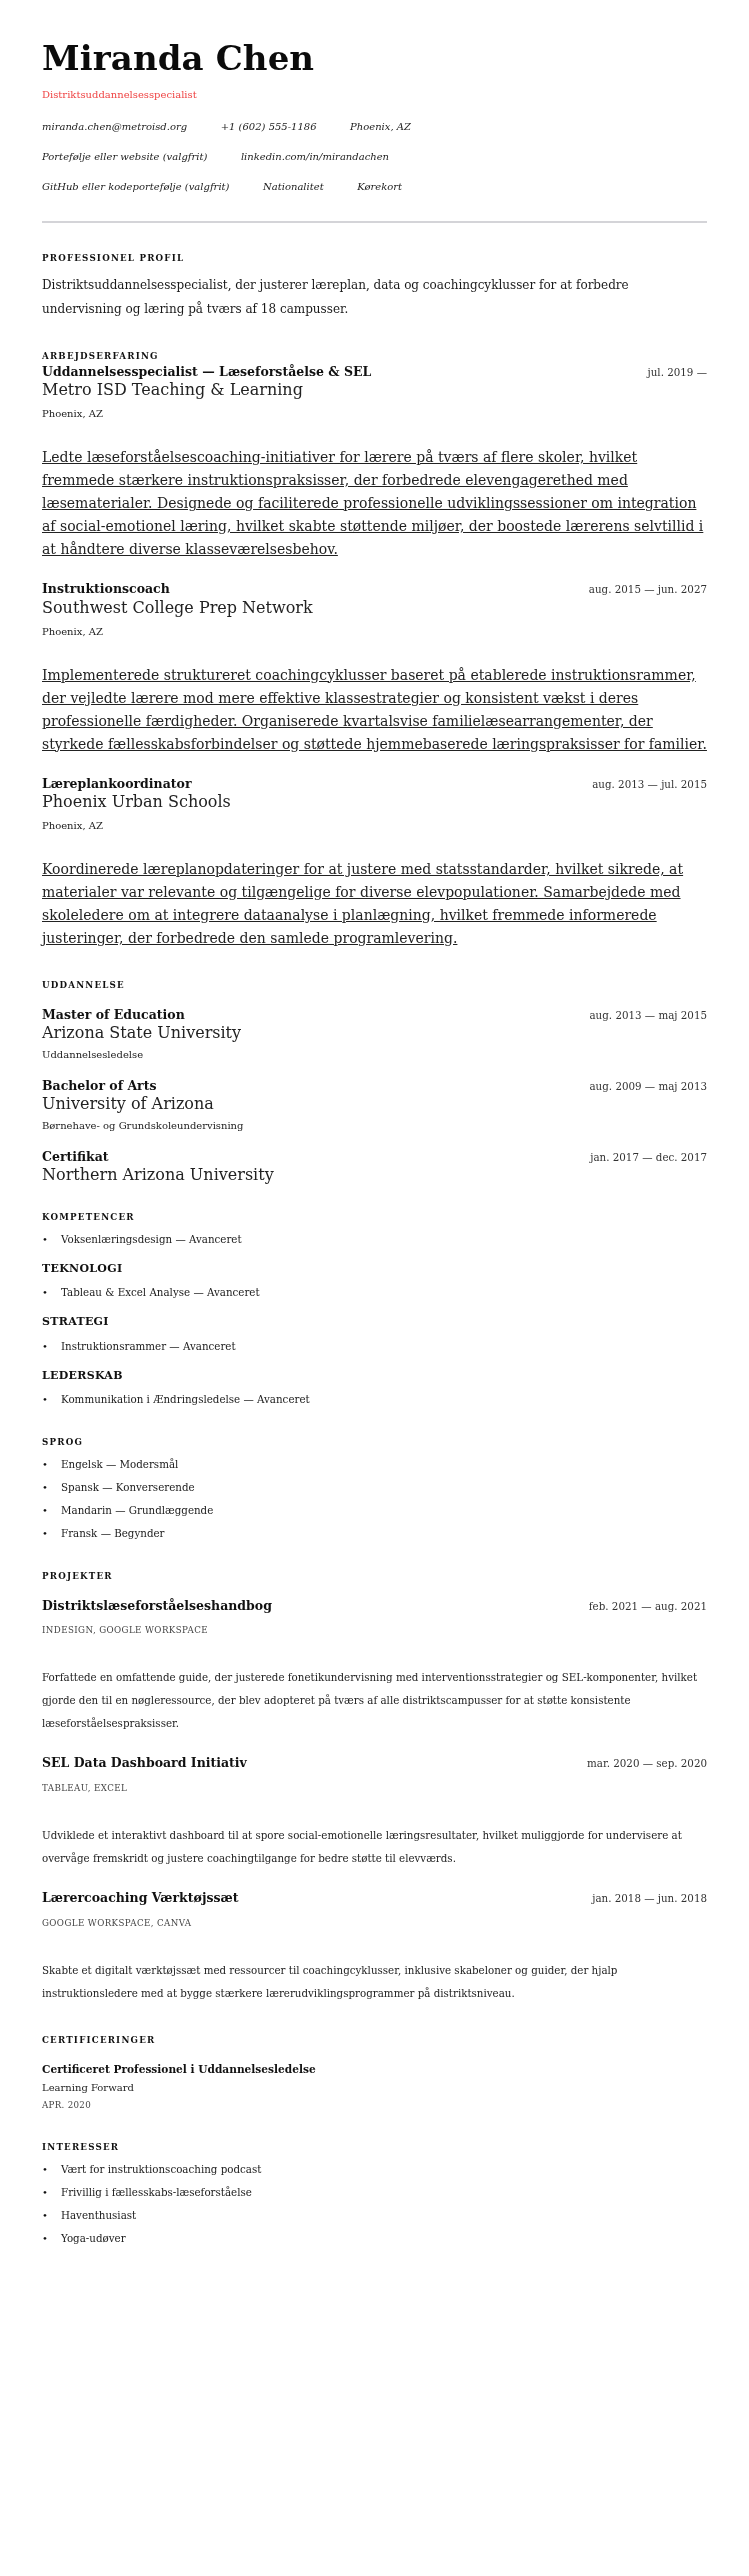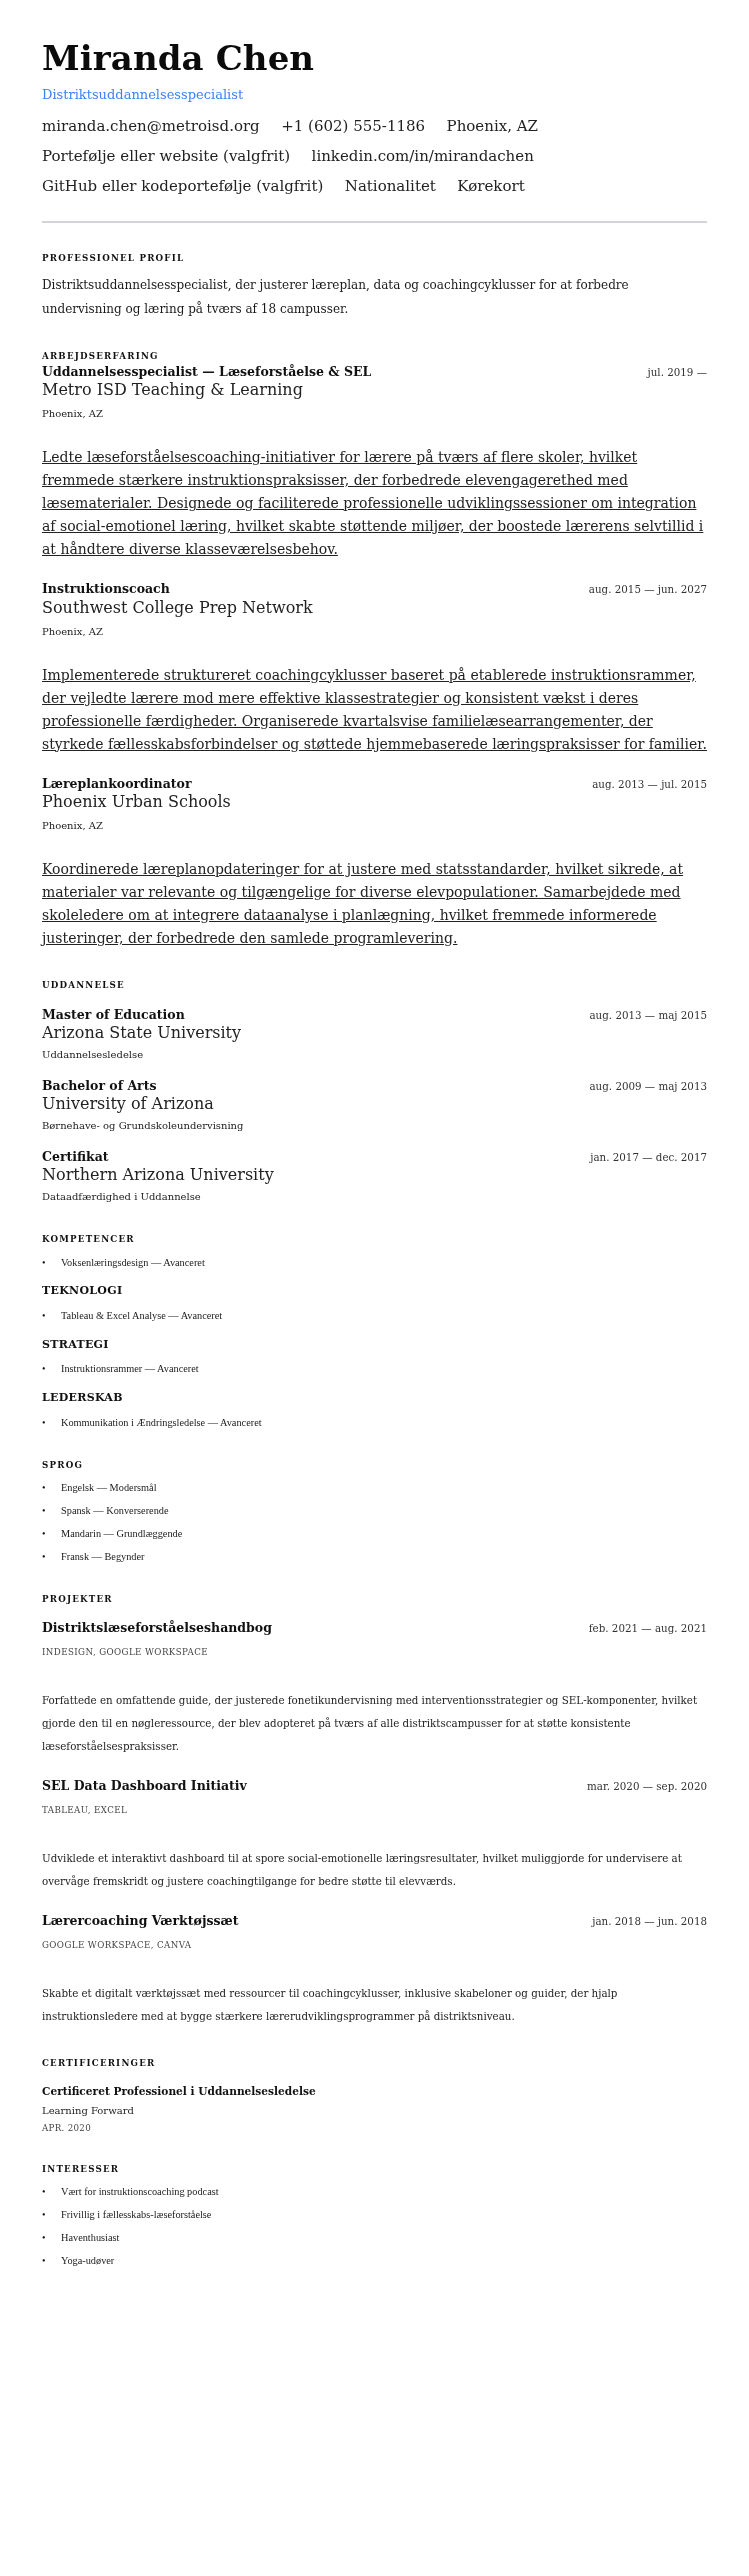--- a/index.html
+++ b/index.html
@@ -5,41 +5,41 @@
   * { box-sizing: border-box; margin: 0; padding: 0; }
   html, body { background: #ffffff; }
   body {
     width: 749px;
     min-height: 2576px;
     font-family: "DejaVu Serif", serif;
     color: #111111;
   }
   .page { padding: 36px 42px 37px 42px; }
   .name { font-size: 34px; font-weight: bold; line-height: 45px; color: #0b0b0b; letter-spacing: 0.1px; }
-  .headline { font-size: 13px; line-height: 19px; margin-top: 3.7px; color: #3b82f6; }
-  .contact-line { font-size: 15px; line-height: 15px; color: #222; margin-top: 15px; display: flex; gap: 4px; flex-wrap: wrap; }
+  .headline { font-size: 10px; line-height: 19px; margin-top: 3.7px; color: #ef4444; }
+  .contact-line { font-size: 10px; line-height: 15px; color: #222; margin-top: 15px; display: flex; gap: 16px; flex-wrap: wrap; font-style: italic; }
   .contact-line:first-of-type { margin-top: 19px; }
   .contact-line span { margin-right: 17.5px; }
   .divider { height: 1.9px; background: #d4d4d8; margin-top: 27.5px; border: none; }
   .section { margin-top: 29px; }
   .section-title { font-size: 8.7px; font-weight: bold; letter-spacing: 1.2px; text-transform: uppercase; line-height: 12.5px; color: #111; }
   .summary { font-size: 12px; line-height: 24px; margin-top: 8.7px; color: #1a1a1a; }
   .entry { margin-top: 19px; }
   .entry-head { display: flex; justify-content: space-between; align-items: baseline; }
   .entry-title { font-size: 12.5px; font-weight: bold; line-height: 17.5px; color: #111; }
   .entry-date { font-size: 10.3px; color: #333; line-height: 17.5px; white-space: nowrap; }
   .entry-org { font-size: 16px; line-height: 15px; color: #222; margin-top: 1.2px; }
   .entry-loc { font-size: 10px; line-height: 15px; color: #222; margin-top: 8.7px; }
   .entry-desc { font-size: 14px; line-height: 23px; color: #222; margin-top: 25px; text-decoration: underline; }
   .edu-entry { margin-top: 15px; }
   .edu-entry .entry-org { margin-top: 0; }
   .edu-entry .edu-field { font-size: 10px; line-height: 15px; color: #222; margin-top: 7.5px; }
   .skill-cat { font-size: 11px; font-weight: bold; letter-spacing: 0.3px; margin-top: 13.7px; line-height: 16px; }
   .skill-cat.first { margin-top: 11.2px; }
-  ul.bullets { list-style: none; margin-top: 8.7px; font-family: Liberation Serif, serif; }
+  ul.bullets { list-style: none; margin-top: 8.7px; }
   ul.bullets li { font-size: 10.3px; line-height: 15px; color: #1a1a1a; position: relative; padding-left: 19px; }
   ul.bullets li::before { content: "\2022"; position: absolute; left: 0; top: 0; font-size: 10px; color: #111; }
   ul.tight li { line-height: 15px; margin-top: 8px; }
   ul.tight li:first-child { margin-top: 0; }
   .proj-tech { font-size: 8.7px; letter-spacing: 0.4px; color: #444; text-transform: uppercase; margin-top: 8.7px; line-height: 13.7px; }
   .proj-desc { font-size: 10.3px; line-height: 23px; color: #222; margin-top: 29px; }
   .proj-entry { margin-top: 19px; }
   .cert-title { font-size: 10.6px; font-weight: bold; line-height: 15px; margin-top: 15px; }
   .cert-issuer { font-size: 10px; line-height: 15px; color: #222; margin-top: 3.7px; }
   .cert-date { font-size: 8.7px; line-height: 12.5px; color: #444; text-transform: uppercase; letter-spacing: 0.3px; margin-top: 3.7px; }
@@ -129,21 +129,20 @@
       <div class="entry-org">University of Arizona</div>
       <div class="edu-field">Børnehave- og Grundskoleundervisning</div>
     </div>
 
     <div class="edu-entry">
       <div class="entry-head">
         <div class="entry-title">Certifikat</div>
         <div class="entry-date">jan. 2017 — dec. 2017</div>
       </div>
       <div class="entry-org">Northern Arizona University</div>
-      <div class="edu-field">Dataadfærdighed i Uddannelse</div>
     </div>
   </section>
 
   <section class="section">
     <h2 class="section-title">KOMPETENCER</h2>
 
     <ul class="bullets">
       <li>Voksenlæringsdesign — Avanceret</li>
     </ul>
 

